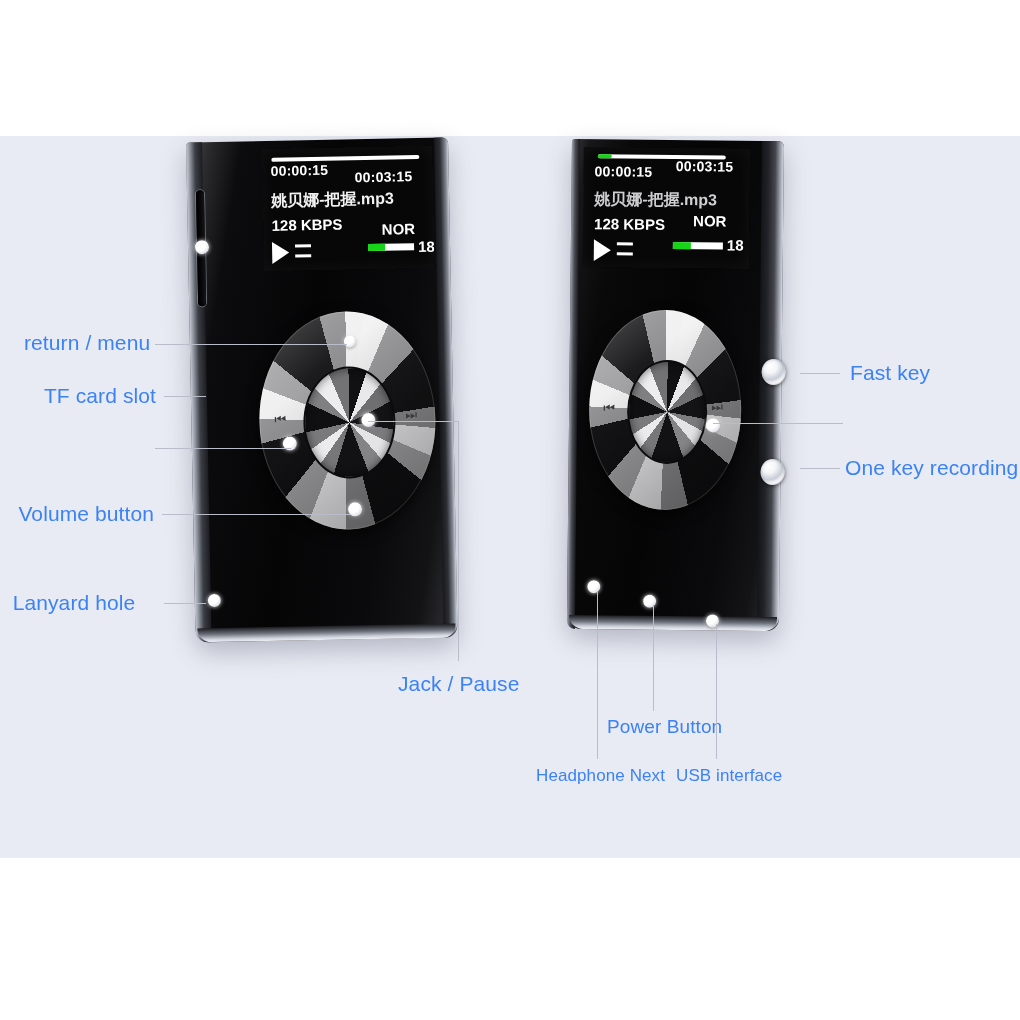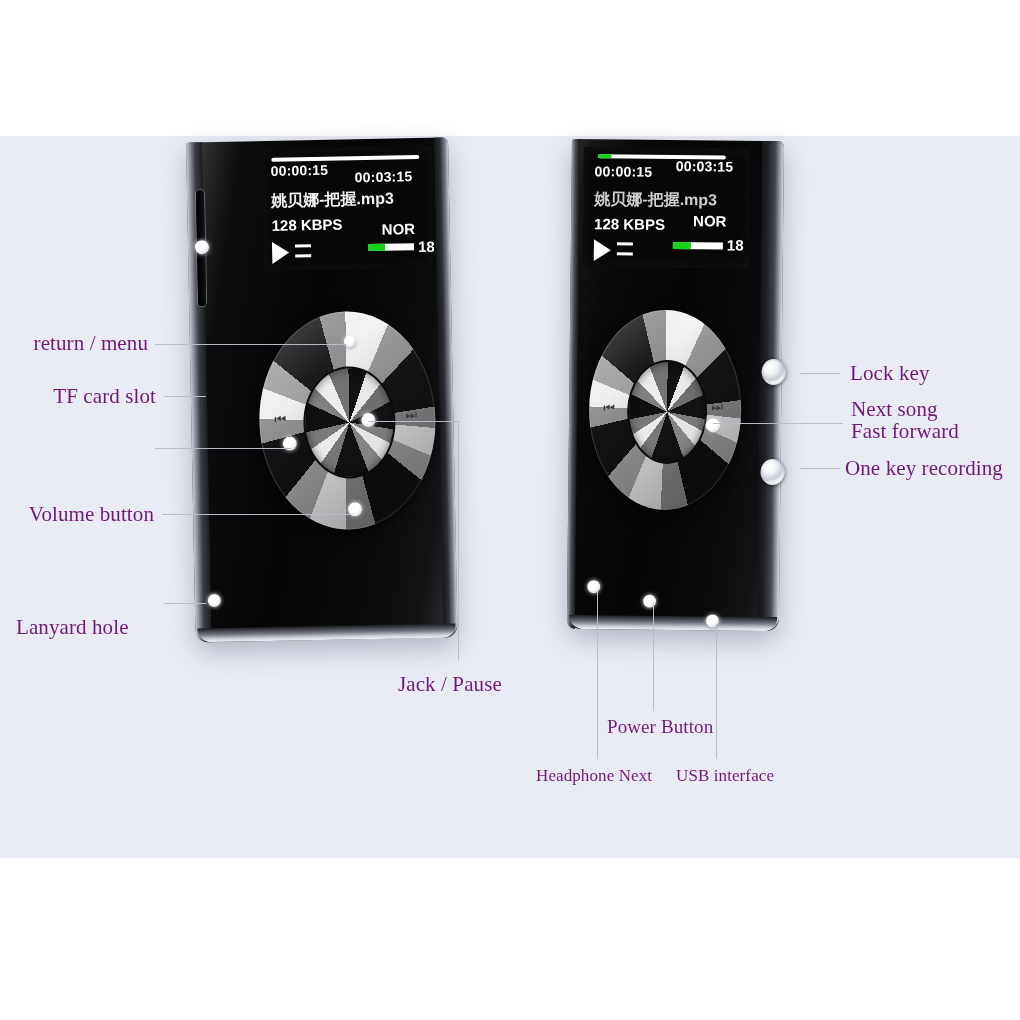--- a/index.html
+++ b/index.html
@@ -122,22 +122,22 @@
   .side-btn{
     position:absolute;border-radius:50%;
     background:radial-gradient(circle at 35% 28%,#ffffff 0%,#f4f5f8 28%,#c8ccd6 55%,#ffffff 72%,#d6dae3 100%);
     box-shadow:0 1px 4px rgba(0,0,0,.6), inset 0 0 3px rgba(120,125,140,.6);
   }
   .lead{position:absolute;background:#b9bdca;}
   .lead-h{height:1px;}
   .lead-v{width:1px;}
 
   .lbl{
-    position:absolute;color:#701a75;font-size:21px;line-height:1.15;
-    white-space:nowrap;letter-spacing:.1px;font-family:Liberation Serif, serif;
+    position:absolute;color:#3b82f6;font-size:21px;line-height:1.15;
+    white-space:nowrap;letter-spacing:.1px;
   }
   .lbl.two{line-height:1.06;}
   .lbl.small{font-size:17px;}
   .lbl.mid{font-size:19px;}
   .r-lbl{text-align:left;}
   .l-lbl{text-align:right;}
 
   
   .slot{
     position:absolute;border-radius:5px;
@@ -241,30 +241,26 @@
 
   <div class="lead lead-h" style="left:164px;top:396px;width:42px;"></div>
   <div class="lbl l-lbl" style="left:22px;top:384px;width:134px;text-align:right;">TF card slot</div>
 
   <div class="lead lead-h" style="left:155px;top:448px;width:136px;"></div>
 
   <div class="lead lead-h" style="left:162px;top:514px;width:188px;"></div>
   <div class="lbl l-lbl" style="left:10px;top:502px;width:144px;text-align:right;">Volume button</div>
 
   <div class="lead lead-h" style="left:164px;top:603px;width:42px;"></div>
-  <div class="lbl l-lbl" style="left:16px;top:591px;width:140px;text-align:left;margin-top:24px;">Lanyard hole</div>
+  <div class="lbl l-lbl" style="left:4px;top:591px;width:140px;text-align:center;">Lanyard hole</div>
 
   <div class="lead lead-h" style="left:800px;top:373px;width:40px;"></div>
-  <div class="lbl r-lbl" style="left:850px;top:361px;">Lock key</div>
+  <div class="lbl r-lbl" style="left:850px;top:361px;">Fast key</div>
 
   <div class="lead lead-h" style="left:713px;top:423px;width:130px;"></div>
-  <div class="lbl r-lbl two" style="left:851px;top:398px;">
-    <span>Next song</span><br>
-    <span>Fast forward</span>
-  </div>
 
   <div class="lead lead-h" style="left:800px;top:468px;width:40px;"></div>
   <div class="lbl r-lbl" style="left:845px;top:456px;">One key recording</div>
 
   <div class="lead lead-h" style="left:368px;top:421px;width:90px;"></div>
   <div class="lead lead-v" style="left:458px;top:421px;height:240px;"></div>
   <div class="lbl" style="left:398px;top:672px;">Jack / Pause</div>
 
   <div class="lead lead-v" style="left:597px;top:591px;height:168px;"></div>
   <div class="lbl small" style="left:536px;top:766px;">Headphone Next</div>

